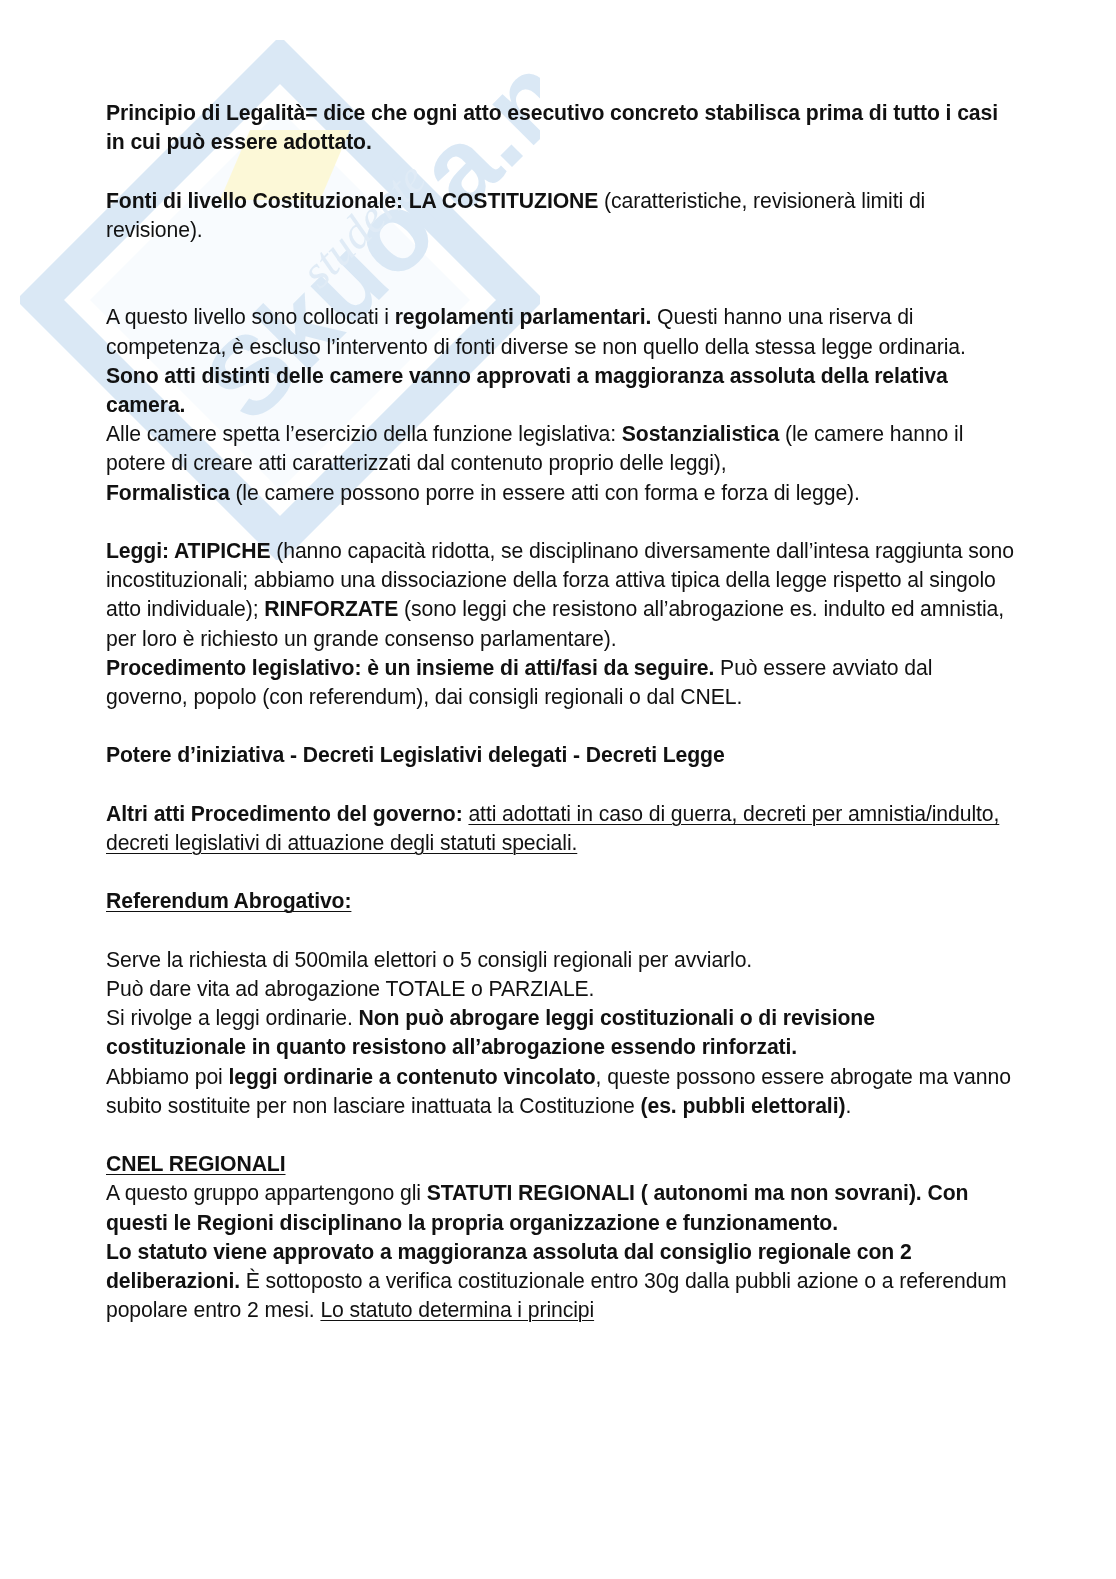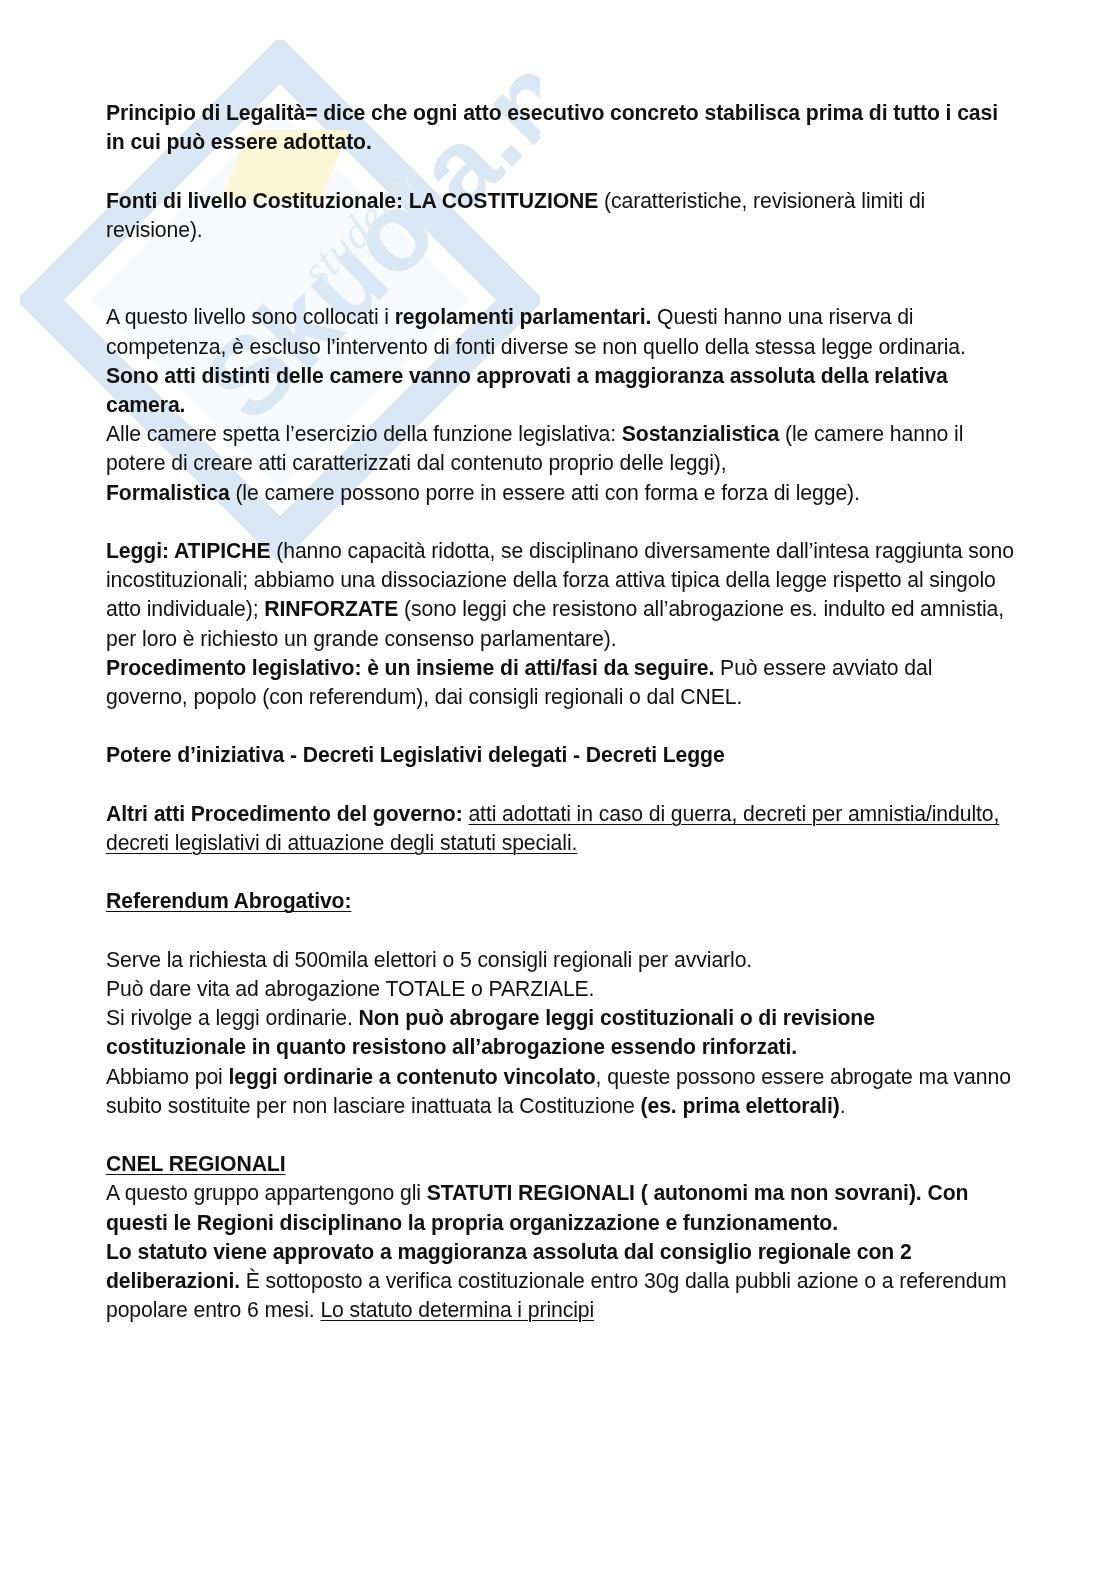--- a/index.html
+++ b/index.html
@@ -87,23 +87,23 @@
     <span class="b">Altri atti Procedimento del governo:</span><span> </span><span class="u">atti adottati in caso di guerra, decreti per amnistia/indulto, decreti legislativi di attuazione degli statuti speciali.</span>
   </p>
   <div class="gap"></div>
 
   <p class="para">
     <span class="b u">Referendum Abrogativo:</span><br>
     <br>
     <span>Serve la richiesta di 500mila elettori o 5 consigli regionali per avviarlo.</span><br>
     <span>Può dare vita ad abrogazione TOTALE o PARZIALE.</span><br>
     <span>Si rivolge a leggi ordinarie. </span><span class="b">Non può abrogare leggi costituzionali o di revisione costituzionale in quanto resistono all’abrogazione essendo rinforzati.</span><br>
-    <span>Abbiamo poi </span><span class="b">leggi ordinarie a contenuto vincolato</span><span>, queste possono essere abrogate ma vanno subito sostituite per non lasciare inattuata la Costituzione </span><span class="b">(es. prima elettorali)</span><span>.</span>
+    <span>Abbiamo poi </span><span class="b">leggi ordinarie a contenuto vincolato</span><span>, queste possono essere abrogate ma vanno subito sostituite per non lasciare inattuata la Costituzione </span><span class="b">(es. pubbli elettorali)</span><span>.</span>
   </p>
   <div class="gap"></div>
 
   <p class="para">
     <span class="b u">CNEL REGIONALI</span><br>
     <span>A questo gruppo appartengono gli </span><span class="b">STATUTI REGIONALI ( autonomi ma non sovrani). Con questi le Regioni disciplinano la propria organizzazione e funzionamento.</span><br>
-    <span class="b">Lo statuto viene approvato a maggioranza assoluta dal consiglio regionale con 2 deliberazioni.</span><span> È sottoposto a verifica costituzionale entro 30g dalla pubbli azione o a referendum popolare entro 6 mesi. </span><span class="u">Lo statuto determina i principi</span>
+    <span class="b">Lo statuto viene approvato a maggioranza assoluta dal consiglio regionale con 2 deliberazioni.</span><span> È sottoposto a verifica costituzionale entro 30g dalla pubbli azione o a referendum popolare entro 2 mesi. </span><span class="u">Lo statuto determina i principi</span>
   </p>
 
 </div>
 
 </body></html>

